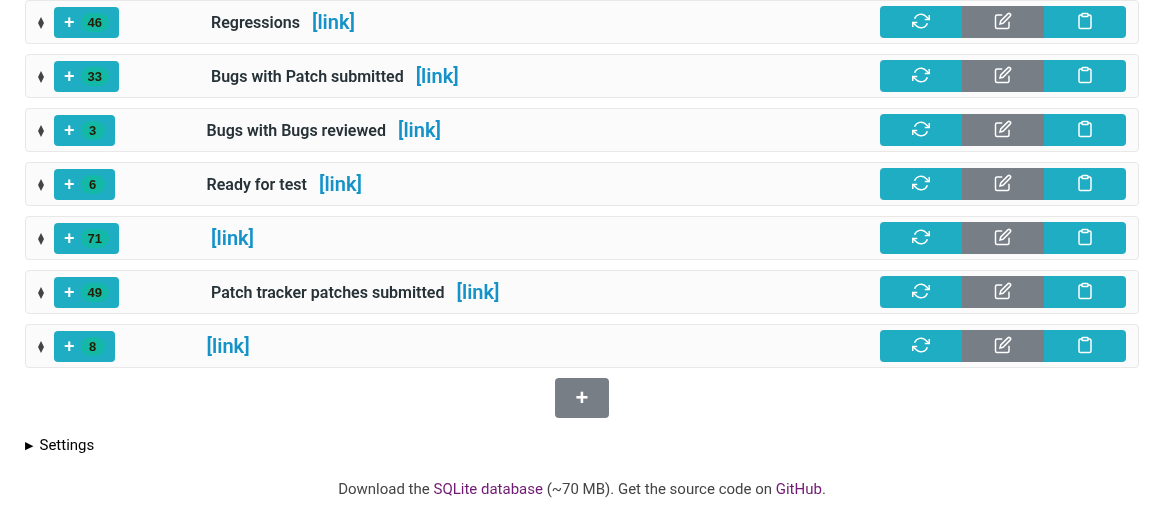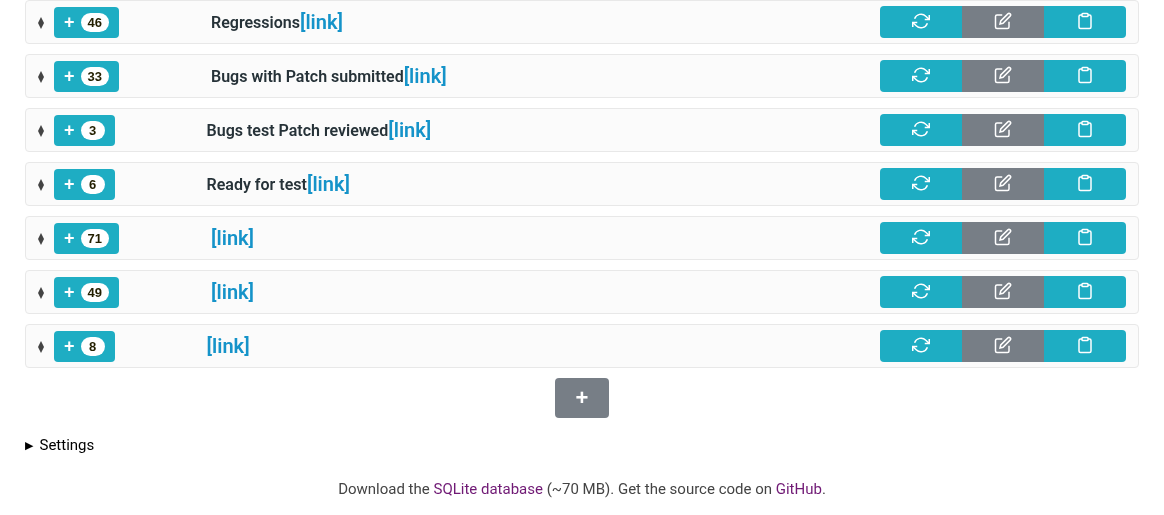--- a/index.html
+++ b/index.html
@@ -40,34 +40,35 @@
       margin-right: 10px;
     }
     .plus-glyph {
       color: #fff;
       font-weight: bold;
       font-size: 18px;
       line-height: 1;
       margin-right: 6px;
     }
     .count-badge {
-      background: #ffffff;
+      background: #14b8a6;
       color: #231f00;
       font-weight: 700;
       font-size: 13px;
       border-radius: 10px;
       padding: 2px 7px;
       min-width: 24px;
       text-align: center;
     }
     .title-area {
       flex: 1;
       display: flex;
       align-items: center;
       margin-left: 82px;
+      gap: 12px;
     }
     .row-title {
       color: #263238;
       font-size: 16px;
       font-weight: 600;
     }
     .row-link {
       color: #1593c9;
       font-size: 20px;
       font-weight: 600;
@@ -207,21 +208,21 @@
     <div class="row">
       <div class="sort-handle">
         <span>▴</span>
         <span>▾</span>
       </div>
       <button class="expand-btn">
         <span class="plus-glyph">+</span>
         <span class="count-badge">3</span>
       </button>
       <div class="title-area">
-        <span class="row-title">Bugs test Patch reviewed</span>
+        <span class="row-title">Bugs with Bugs reviewed</span>
         <span class="row-link">[link]</span>
       </div>
       <div class="actions">
         <button class="action-btn teal">
           <span><svg viewBox="0 0 24 24">
               <path d="M23 4v6h-6"></path>
               <path d="M1 20v-6h6"></path>
               <path d="M3.5 9a9 9 0 0 1 14.9-3.4L23 10"></path>
               <path d="M20.5 15a9 9 0 0 1-14.9 3.4L1 14"></path>
             </svg></span>
@@ -314,20 +315,21 @@
     <div class="row">
       <div class="sort-handle">
         <span>▴</span>
         <span>▾</span>
       </div>
       <button class="expand-btn">
         <span class="plus-glyph">+</span>
         <span class="count-badge">49</span>
       </button>
       <div class="title-area">
+        <span class="row-title">Patch tracker patches submitted</span>
         <span class="row-link">[link]</span>
       </div>
       <div class="actions">
         <button class="action-btn teal">
           <span><svg viewBox="0 0 24 24">
               <path d="M23 4v6h-6"></path>
               <path d="M1 20v-6h6"></path>
               <path d="M3.5 9a9 9 0 0 1 14.9-3.4L23 10"></path>
               <path d="M20.5 15a9 9 0 0 1-14.9 3.4L1 14"></path>
             </svg></span>

